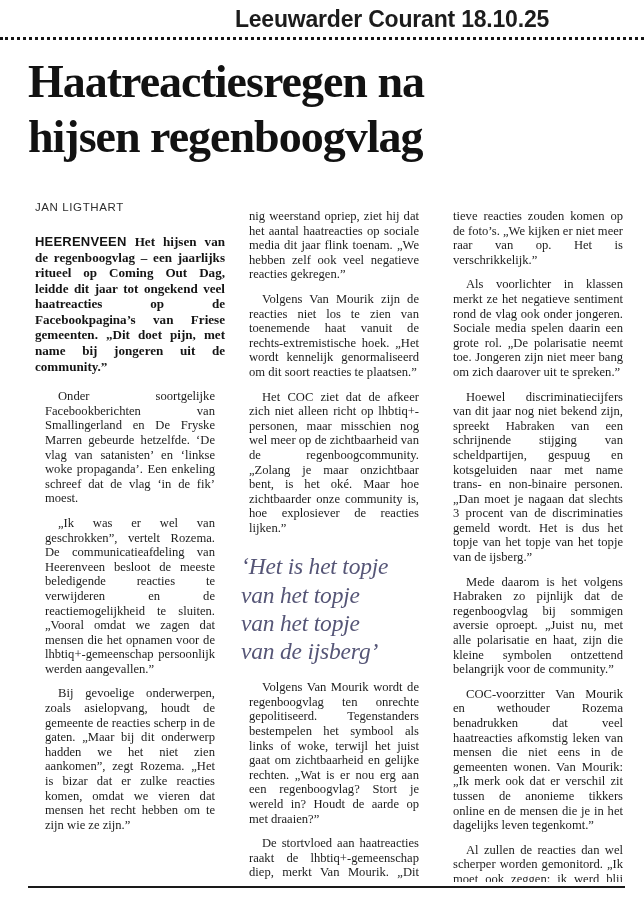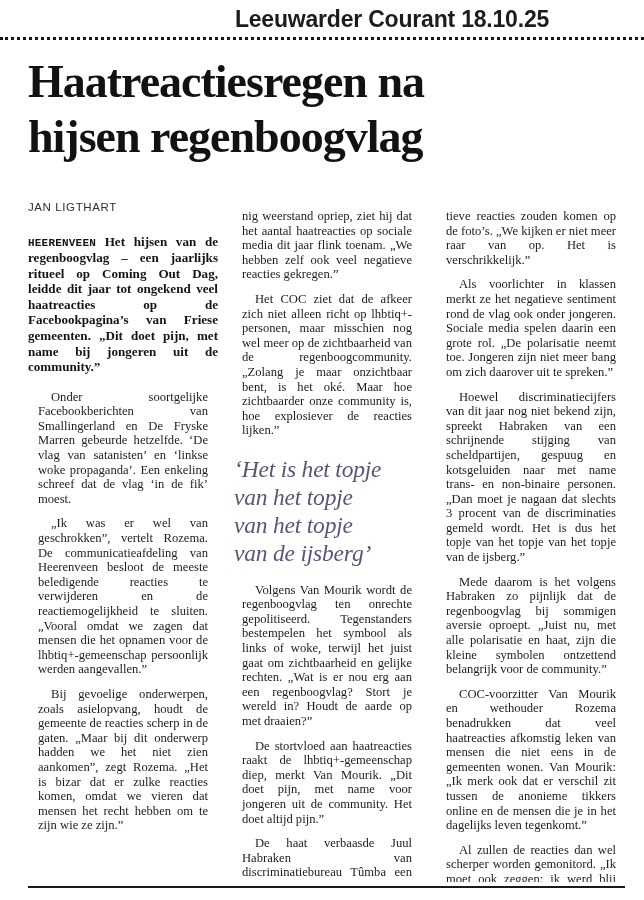--- a/index.html
+++ b/index.html
@@ -17,34 +17,34 @@
   .dotted-rule{
     position:absolute;top:37px;left:0;width:644px;height:0;
     border-top:3px dotted #161616;
   }
   .headline{
     position:absolute;top:54px;left:28px;width:604px;
     font-size:46px;line-height:1.2;font-weight:700;letter-spacing:-1px;
     color:#121212;white-space:pre-line;margin:0;
   }
   .columns{
-    position:absolute;top:199px;left:28px;width:598px;height:683px;
+    position:absolute;top:199px;left:35px;width:598px;height:683px;
     display:flex;gap:14px;overflow:hidden;
   }
   .col{width:190px;flex:0 0 190px;}
   .byline{
     font-family:"Liberation Sans",sans-serif;font-size:11.5px;
     letter-spacing:0.6px;color:#2e2e2e;margin:2px 0 21px 0;
   }
   .lead{
     font-weight:700;font-size:13.1px;line-height:1.19;text-align:justify;
     margin:0 0 15px 0;color:#141414;
   }
   .lead .loc{
-    font-family:Liberation Mono, monospace;font-size:11px;letter-spacing:0.2px;
+    font-family:Liberation Sans, sans-serif;font-size:13px;letter-spacing:0.2px;
   }
   .para{
     font-size:12.6px;line-height:1.16;text-align:justify;margin:10px;color:#1c1c1c;
   }
   .para.indent{text-indent:13px;}
   .pullquote{
     font-style:italic;font-size:23.5px;line-height:1.2;
     color:var(--quote_accent,#565677);margin:17px 0 15px 2px;
     white-space:pre-line;letter-spacing:-0.2px;
   }
@@ -68,20 +68,21 @@
     <div class="byline">JAN LIGTHART</div>
     <p class="lead"><span class="loc">HEERENVEEN</span> <span>Het hijsen van de regenboogvlag – een jaarlijks ritueel op Coming Out Dag, leidde dit jaar tot ongekend veel haatreacties op de Facebookpagina’s van Friese gemeenten. „Dit doet pijn, met name bij jongeren uit de community.”</span></p>
     <p class="para indent">Onder soortgelijke Facebookberichten van Smallingerland en De Fryske Marren gebeurde hetzelfde. ‘De vlag van satanisten’ en ‘linkse woke propaganda’. Een enkeling schreef dat de vlag ‘in de fik’ moest.</p>
     <p class="para indent">„Ik was er wel van geschrokken”, vertelt Rozema. De communicatieafdeling van Heerenveen besloot de meeste beledigende reacties te verwijderen en de reactiemogelijkheid te sluiten. „Vooral omdat we zagen dat mensen die het opnamen voor de lhbtiq+-gemeenschap persoonlijk werden aangevallen.”</p>
     <p class="para indent">Bij gevoelige onderwerpen, zoals asielopvang, houdt de gemeente de reacties scherp in de gaten. „Maar bij dit onderwerp hadden we het niet zien aankomen”, zegt Rozema. „Het is bizar dat er zulke reacties komen, omdat we vieren dat mensen het recht hebben om te zijn wie ze zijn.”</p>
 
   </div>
 
   <div class="col">
     <p class="para">nig weerstand opriep, ziet hij dat het aantal haatreacties op sociale media dit jaar flink toenam. „We hebben zelf ook veel negatieve reacties gekregen.”</p>
+    <p class="para indent">Volgens Van Mourik zijn de reacties niet los te zien van toenemende haat vanuit de rechts-extremistische hoek. „Het wordt kennelijk genormaliseerd om dit soort reacties te plaatsen.”</p>
     <p class="para indent">Het COC ziet dat de afkeer zich niet alleen richt op lhbtiq+-personen, maar misschien nog wel meer op de zichtbaarheid van de regenboogcommunity. „Zolang je maar onzichtbaar bent, is het oké. Maar hoe zichtbaarder onze community is, hoe explosiever de reacties lijken.”</p>
     <div class="pullquote">‘Het is het topje
 van het topje
 van het topje
 van de ijsberg’</div>
     <p class="para indent">Volgens Van Mourik wordt de regenboogvlag ten onrechte gepolitiseerd. Tegenstanders bestempelen het symbool als links of woke, terwijl het juist gaat om zichtbaarheid en gelijke rechten. „Wat is er nou erg aan een regenboogvlag? Stort je wereld in? Houdt de aarde op met draaien?”</p>
     <p class="para indent">De stortvloed aan haatreacties raakt de lhbtiq+-gemeenschap diep, merkt Van Mourik. „Dit doet pijn, met name voor jongeren uit de community. Het doet altijd pijn.”</p>
     <p class="para indent">De haat verbaasde Juul Habraken van discriminatiebureau Tûmba een stuk minder. Sterker nog, bij de vlaghijsingen in Sneek en Leeuwarden zei ze al tegen collega’s dat er nega-</p>
   </div>
 

